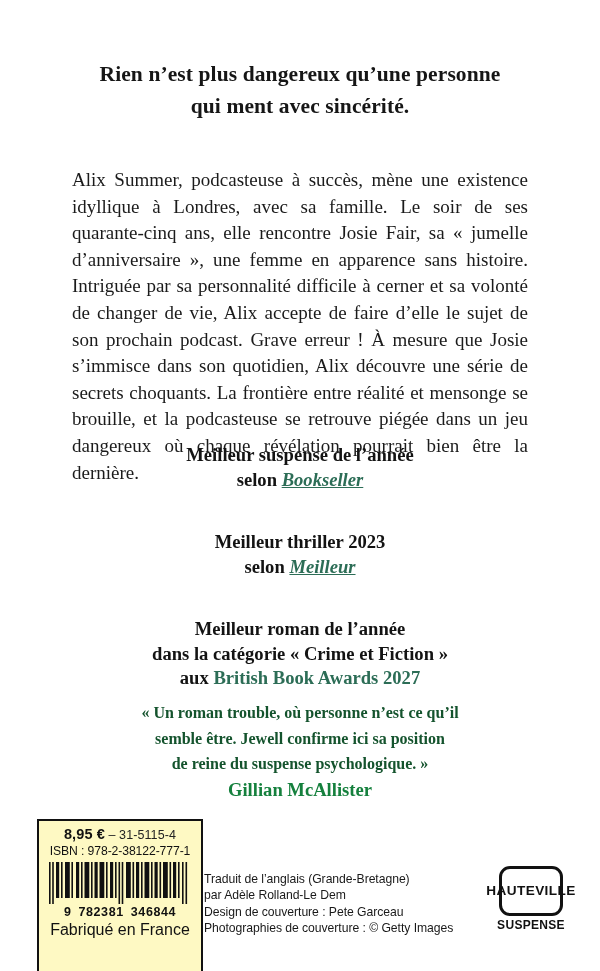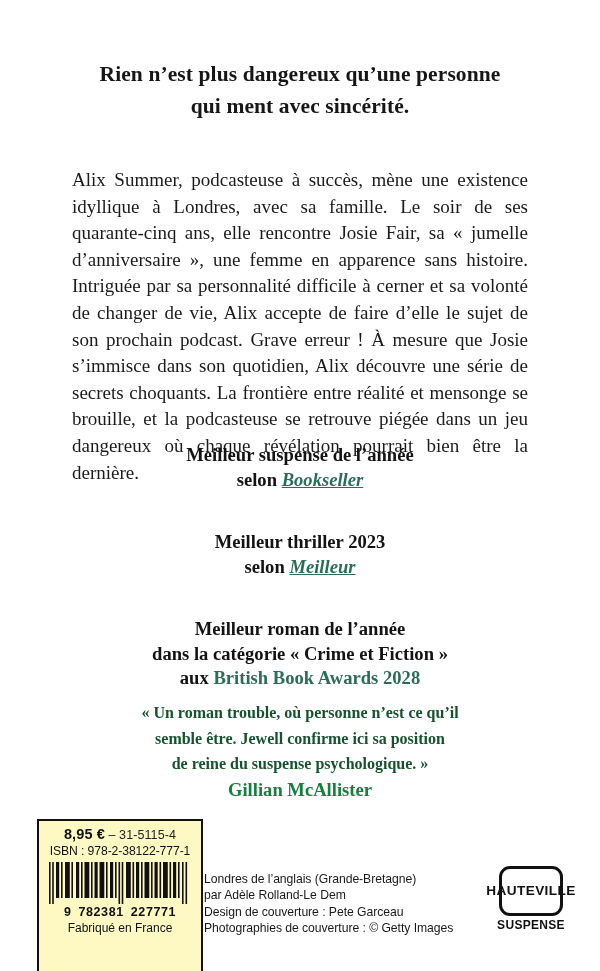--- a/index.html
+++ b/index.html
@@ -169,21 +169,21 @@
     font-weight: bold;
     letter-spacing: 0.6px;
     color: #111;
     display: flex;
     justify-content: center;
     gap: 7px;
   }
   .digits span { display: inline-block; }
   .made-in {
     margin-top: 2px;
-    font-size: 12px;
+    font-size: 16px;
     color: #111;
   }
 
   
   .credits {
     position: absolute;
     left: 204px;
     top: 59px;
     font-family: "Liberation Sans", "DejaVu Sans", sans-serif;
     font-size: 12.2px;
@@ -250,21 +250,21 @@
     </div>
 
     <div class="award award-gap-2">
       <span class="line">Meilleur thriller 2023</span>
       <span class="line regular"><span>selon </span><span class="accent-italic">Meilleur</span></span>
     </div>
 
     <div class="award">
       <span class="line">Meilleur roman de l’année</span>
       <span class="line">dans la catégorie «&nbsp;Crime et Fiction&nbsp;»</span>
-      <span class="line"><span>aux </span><span class="accent">British Book Awards 2028</span></span>
+      <span class="line"><span>aux </span><span class="accent">British Book Awards 2027</span></span>
     </div>
 
   </div>
 
   <div class="quote">
     <span class="line">«&nbsp;Un roman trouble, où personne n’est ce qu’il</span>
     <span class="line">semble être. Jewell confirme ici sa position</span>
     <span class="line">de reine du suspense psychologique.&nbsp;»</span>
     <span class="attrib">Gillian McAllister</span>
   </div>
@@ -309,28 +309,28 @@
         <rect x="120.5" y="0" width="1.6" height="36" fill="#111"></rect>
         <rect x="124" y="0" width="3.2" height="36" fill="#111"></rect>
         <rect x="129" y="0" width="1.6" height="36" fill="#111"></rect>
         <rect x="133" y="0" width="1.6" height="42" fill="#111"></rect>
         <rect x="136.5" y="0" width="1.6" height="42" fill="#111"></rect>
       </svg>
 
       <div class="digits">
         <span>9</span>
         <span>782381</span>
-        <span>227771</span>
+        <span>346844</span>
       </div>
 
       <div class="made-in">Fabriqué en France</div>
     </div>
 
     <div class="credits">
-      <div>Londres de l’anglais (Grande-Bretagne)</div>
+      <div>Traduit de l’anglais (Grande-Bretagne)</div>
       <div>par Adèle Rolland-Le Dem</div>
       <div>Design de couverture&nbsp;: Pete Garceau</div>
       <div>Photographies de couverture&nbsp;: © Getty Images</div>
     </div>
 
     <div class="logo">
       <div class="logo-box">
         <span>HAUTE</span>
         <span>VILLE</span>
       </div>

